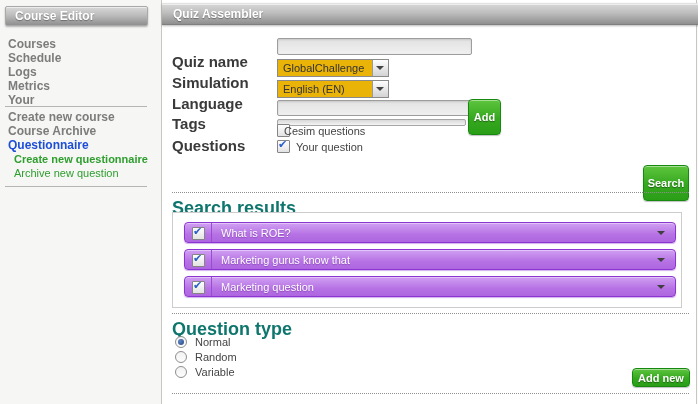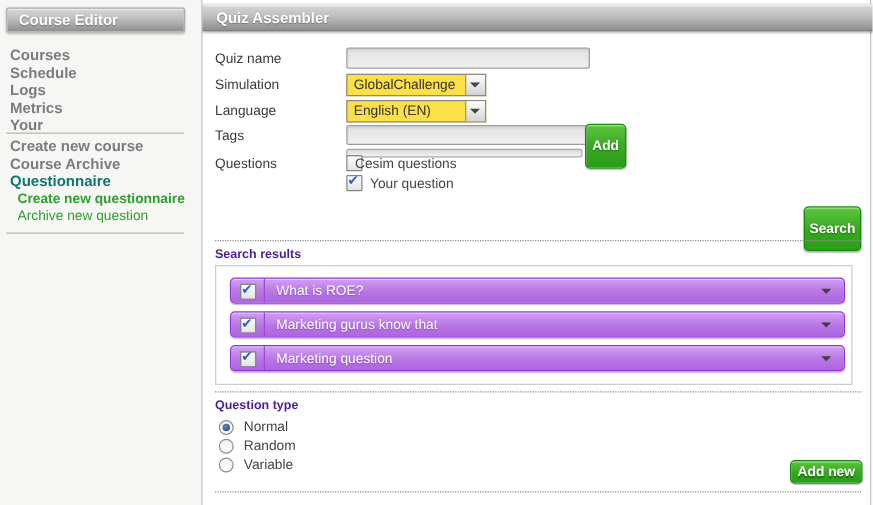--- a/index.html
+++ b/index.html
@@ -14,40 +14,40 @@
     box-shadow:0 1px 2px rgba(0,0,0,.28), inset 0 1px 0 rgba(255,255,255,.55);
     color:#fff;font-weight:bold;font-size:12px;line-height:18px;
     text-shadow:0 1px 1px rgba(0,0,0,.35);
     padding-left:9px;
   }
   .sidebar .panel-header{position:absolute;left:5px;top:6px;width:132px;height:18px;}
   .side-nav{position:absolute;left:8px;top:38px;}
   .side-link{font-size:12px;font-weight:bold;color:#7c7c7c;line-height:13px;margin-bottom:1px;cursor:pointer;}
   .side-divider{position:absolute;left:5px;width:142px;border-top:1px solid #b5b5b5;}
   .side-nav2{position:absolute;left:8px;top:111px;}
-  .side-link.dark{color:#0f766e;}
+  .side-link.dark{color:#1d4ed8;}
   .side-link.green{color:#2e9e2e;margin-left:6px;font-size:11px;}
   .side-link.green.light{font-weight:normal;}
 
   
   .main{position:absolute;left:161px;top:0;width:536px;height:404px;background:#ffffff;
         border-left:1px solid #c6c6c4;border-right:1px solid #c6c6c4;box-sizing:border-box;}
   .main .panel-header{position:absolute;left:0;top:3px;width:534px;height:20px;border-left:none;border-right:none;border-radius:0;
         border-top:1px solid #e3e3e3;border-bottom:1px solid #7f7f7f;padding-left:11px;line-height:20px;}
 
-  .form-label{position:absolute;left:10px;font-size:11px;font-weight:normal;color:#3a3a3a;}
+  .form-label{position:absolute;left:10px;font-size:15px;font-weight:bold;color:#3a3a3a;margin-top:12px;}
   .text-input{
     position:absolute;left:115px;width:187px;height:15px;
     background:linear-gradient(#e2e2e2,#f0f0f0);
     border:1px solid #9d9d9d;border-radius:2px;
     box-shadow:inset 0 1px 2px rgba(0,0,0,.12);
     font-size:11px;color:#333;padding:0 3px;outline:none;
   }
   .select{
-    position:absolute;left:115px;width:112px;height:18px;background:#fde047;
+    position:absolute;left:115px;width:112px;height:18px;background:#eab308;
     border:1px solid #8a8a8a;box-sizing:border-box;cursor:pointer;
   }
   .select .sel-text{position:absolute;left:5px;top:0;font-size:11px;color:#333;line-height:16px;white-space:nowrap;}
   .select .sel-btn{
     position:absolute;right:0;top:0;width:15px;height:16px;
     background:linear-gradient(#fefefe,#d3d3d3);
     border-left:1px solid #9a9a9a;
   }
   .tri-down{position:absolute;left:3px;top:6px;width:0;height:0;
     border-left:4px solid transparent;border-right:4px solid transparent;border-top:4px solid #444;}
@@ -72,21 +72,21 @@
   .cb .check{display:none;position:absolute;left:0px;top:-3px;font-size:11px;color:#2b5fc7;font-weight:bold;}
   .cb.checked .check{display:block;}
   .cb-label{position:absolute;font-size:11px;color:#444;}
 
   .radio{position:absolute;width:10px;height:10px;border-radius:50%;
       background:linear-gradient(#f2f2f2,#fdfdfd);border:1px solid #8e8e8e;cursor:pointer;}
   .radio.checked::after{content:"";position:absolute;left:2px;top:2px;width:6px;height:6px;border-radius:50%;
       background:radial-gradient(circle at 35% 35%, #5e85c4, #27467e);}
 
   .dotted{position:absolute;left:10px;width:517px;border-top:1px dotted #8f8f8f;}
-  .section-heading{position:absolute;left:10px;font-size:10px;font-weight:bold;color:#4c1d95;}
+  .section-heading{position:absolute;left:10px;font-size:18px;font-weight:bold;color:#0f766e;}
 
   
   .results-box{position:absolute;left:10px;top:212px;width:508px;height:94px;
       background:#fff;border:1px solid #cccccc;}
   .q-row{position:absolute;left:11px;width:492px;height:21px;border-radius:4px;
       border:1px solid #8d35d2;
       background:linear-gradient(#d0a0f2,#b672e4 60%,#ae66e0);
       box-shadow:inset 0 1px 0 rgba(255,255,255,.4), 0 1px 1px rgba(150,80,210,.45);
       cursor:pointer;box-sizing:border-box;}
   .q-row .q-cell{position:absolute;left:0;top:0;width:26px;height:100%;border-right:1px solid #9a4ad6;}

